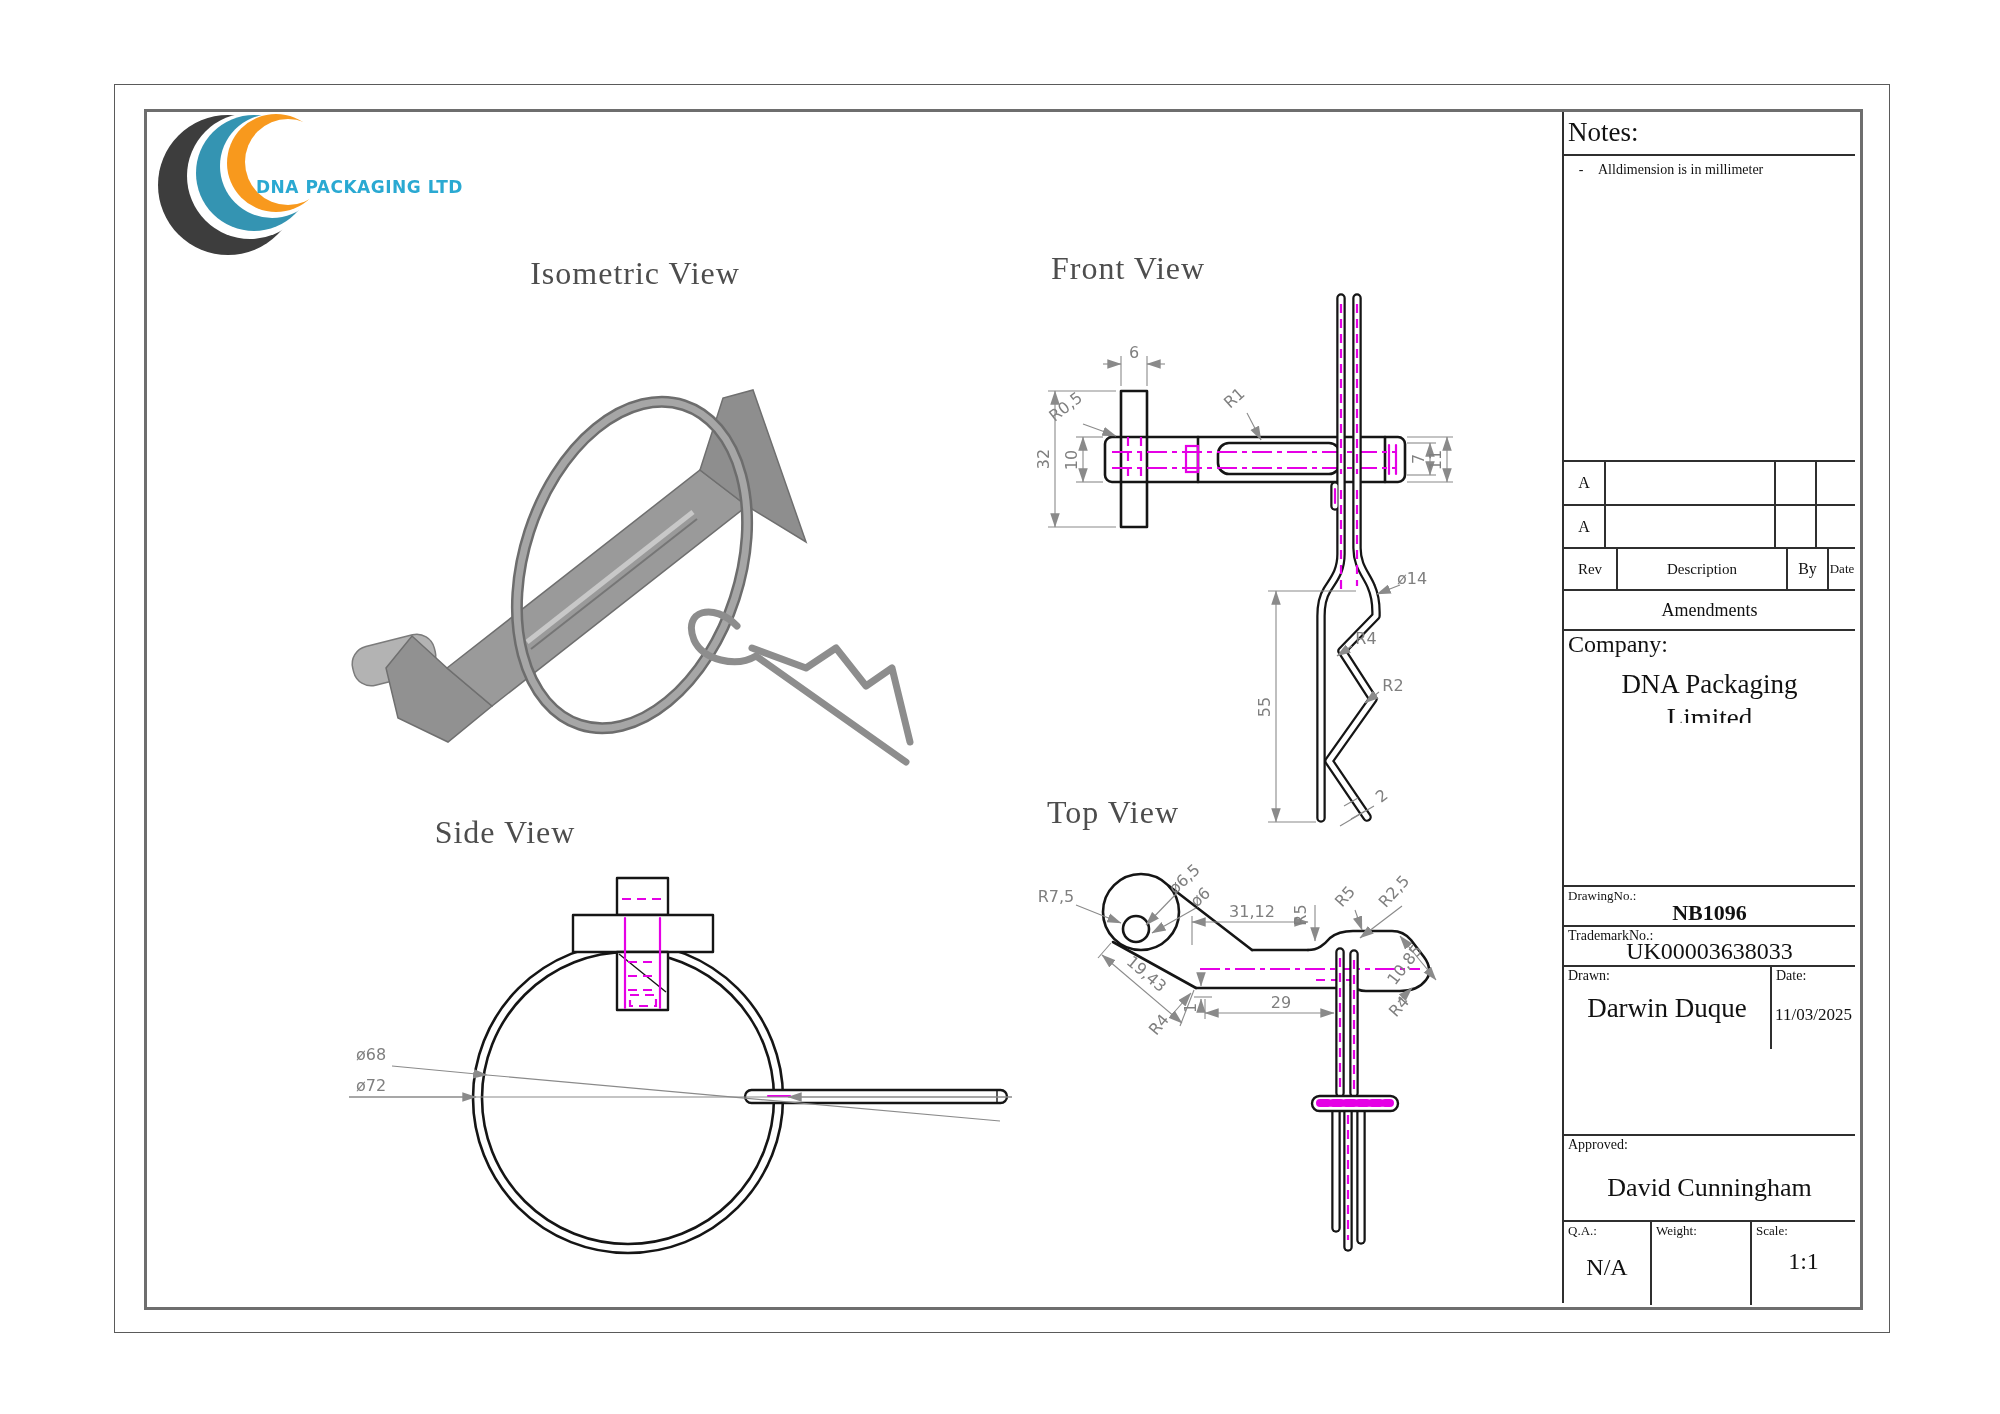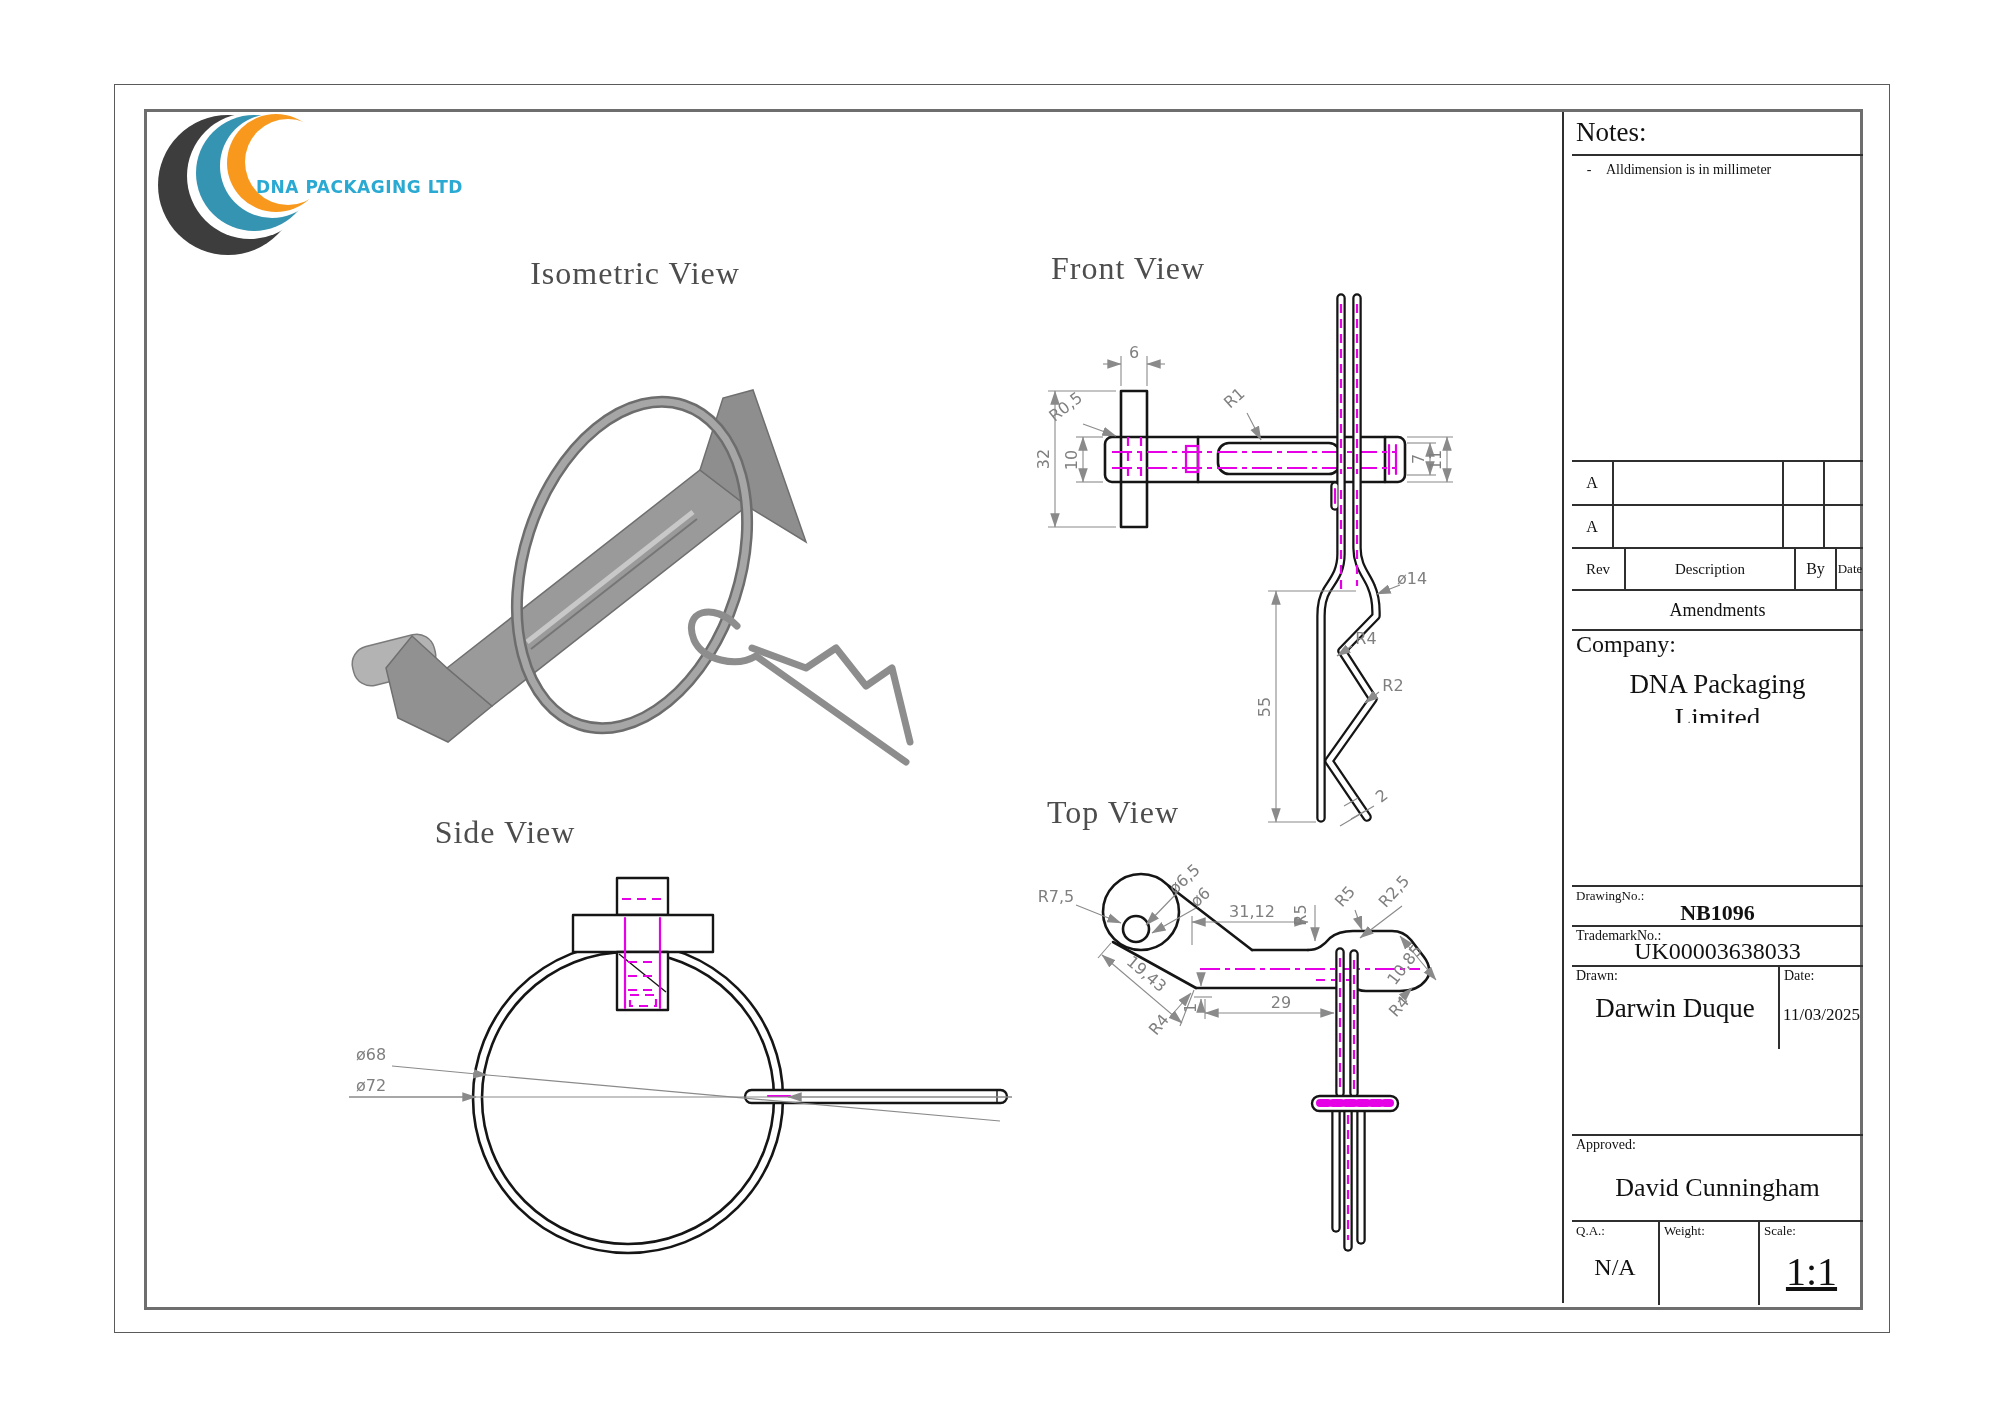--- a/index.html
+++ b/index.html
@@ -8,21 +8,21 @@
   .outer-frame{position:absolute;left:114px;top:84px;width:1774px;height:1247px;
                border:1.5px solid #5a5a5a;}
   .inner-frame{position:absolute;left:144px;top:109px;width:1713px;height:1195px;
                border:3px solid #6e6e6e;}
   
   .vtitle{position:absolute;text-align:center;font-size:32px;color:#4d4d4d;
           letter-spacing:1px;white-space:nowrap;}
   
   .tb{position:absolute;left:1562px;top:112px;width:293px;height:1191px;
       border-left:2px solid #2f2f2f;box-sizing:border-box;}
-  .tbrow{position:absolute;left:8px;width:100%;box-sizing:border-box;
+  .tbrow{position:absolute;left:0;width:100%;box-sizing:border-box;
          border-top:2px solid #2f2f2f;overflow:hidden;}
   .tbrow.first{border-top:none;}
   .lab-sm{position:absolute;left:4px;top:1px;font-size:13px;color:#111;}
   .lab-md{position:absolute;left:4px;top:0px;font-size:24px;color:#111;}
   .cellwrap{display:flex;height:100%;}
   .acell{box-sizing:border-box;border-left:2px solid #2f2f2f;display:flex;
          align-items:center;justify-content:center;}
   .acell.nfirst{border-left:none;}
   .center-val{text-align:center;}
   
@@ -340,19 +340,19 @@
         <div style="width:88px;box-sizing:border-box;border-right:2px solid #2f2f2f;position:relative;">
           <div class="lab-sm">Q.A.:</div>
           <div class="center-val" style="padding-top:32px;font-size:24px;">N/A</div>
         </div>
         <div style="width:100px;box-sizing:border-box;border-right:2px solid #2f2f2f;position:relative;">
           <div class="lab-sm">Weight:</div>
           <div class="center-val" style="padding-top:32px;font-size:22px;"></div>
         </div>
         <div style="flex:1;position:relative;">
           <div class="lab-sm">Scale:</div>
-          <div class="center-val" style="padding-top:26px;font-size:40px;text-decoration:underline;">1:1</div>
+          <div class="center-val" style="padding-top:26px;font-size:24px;">1:1</div>
         </div>
       </div>
     </div>
 
   </div>
 </div>
 
 </body></html>

